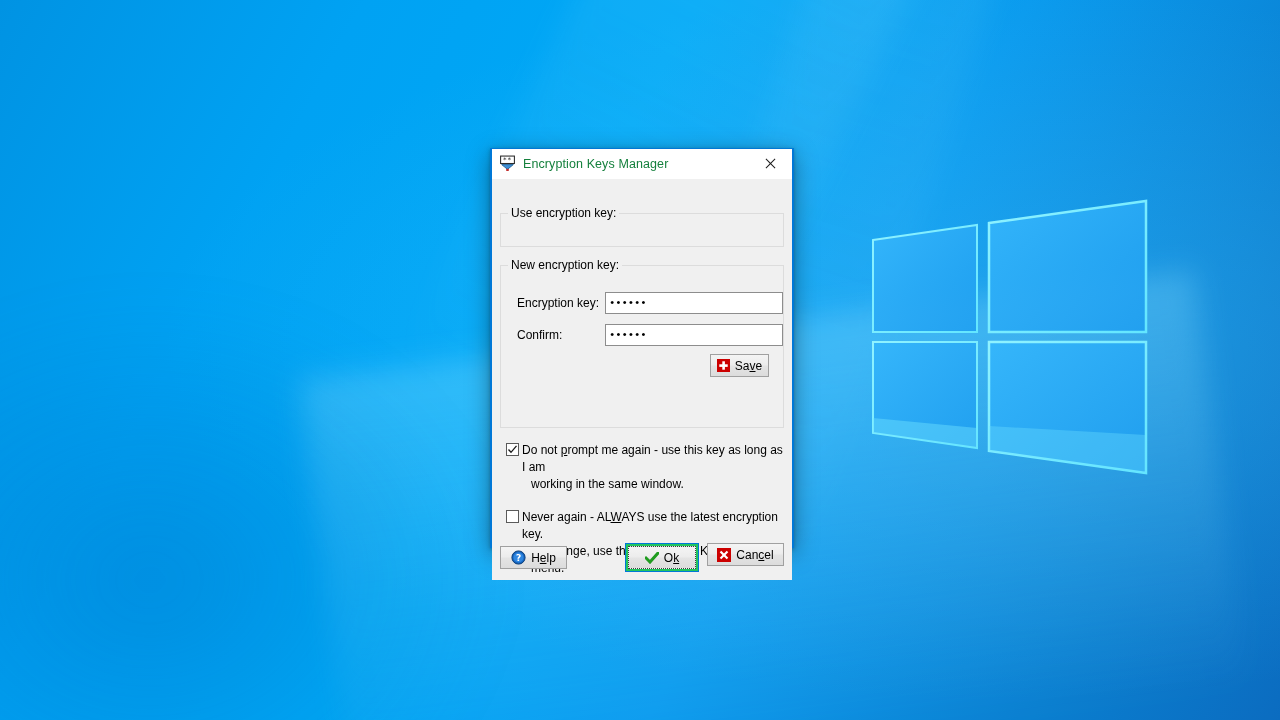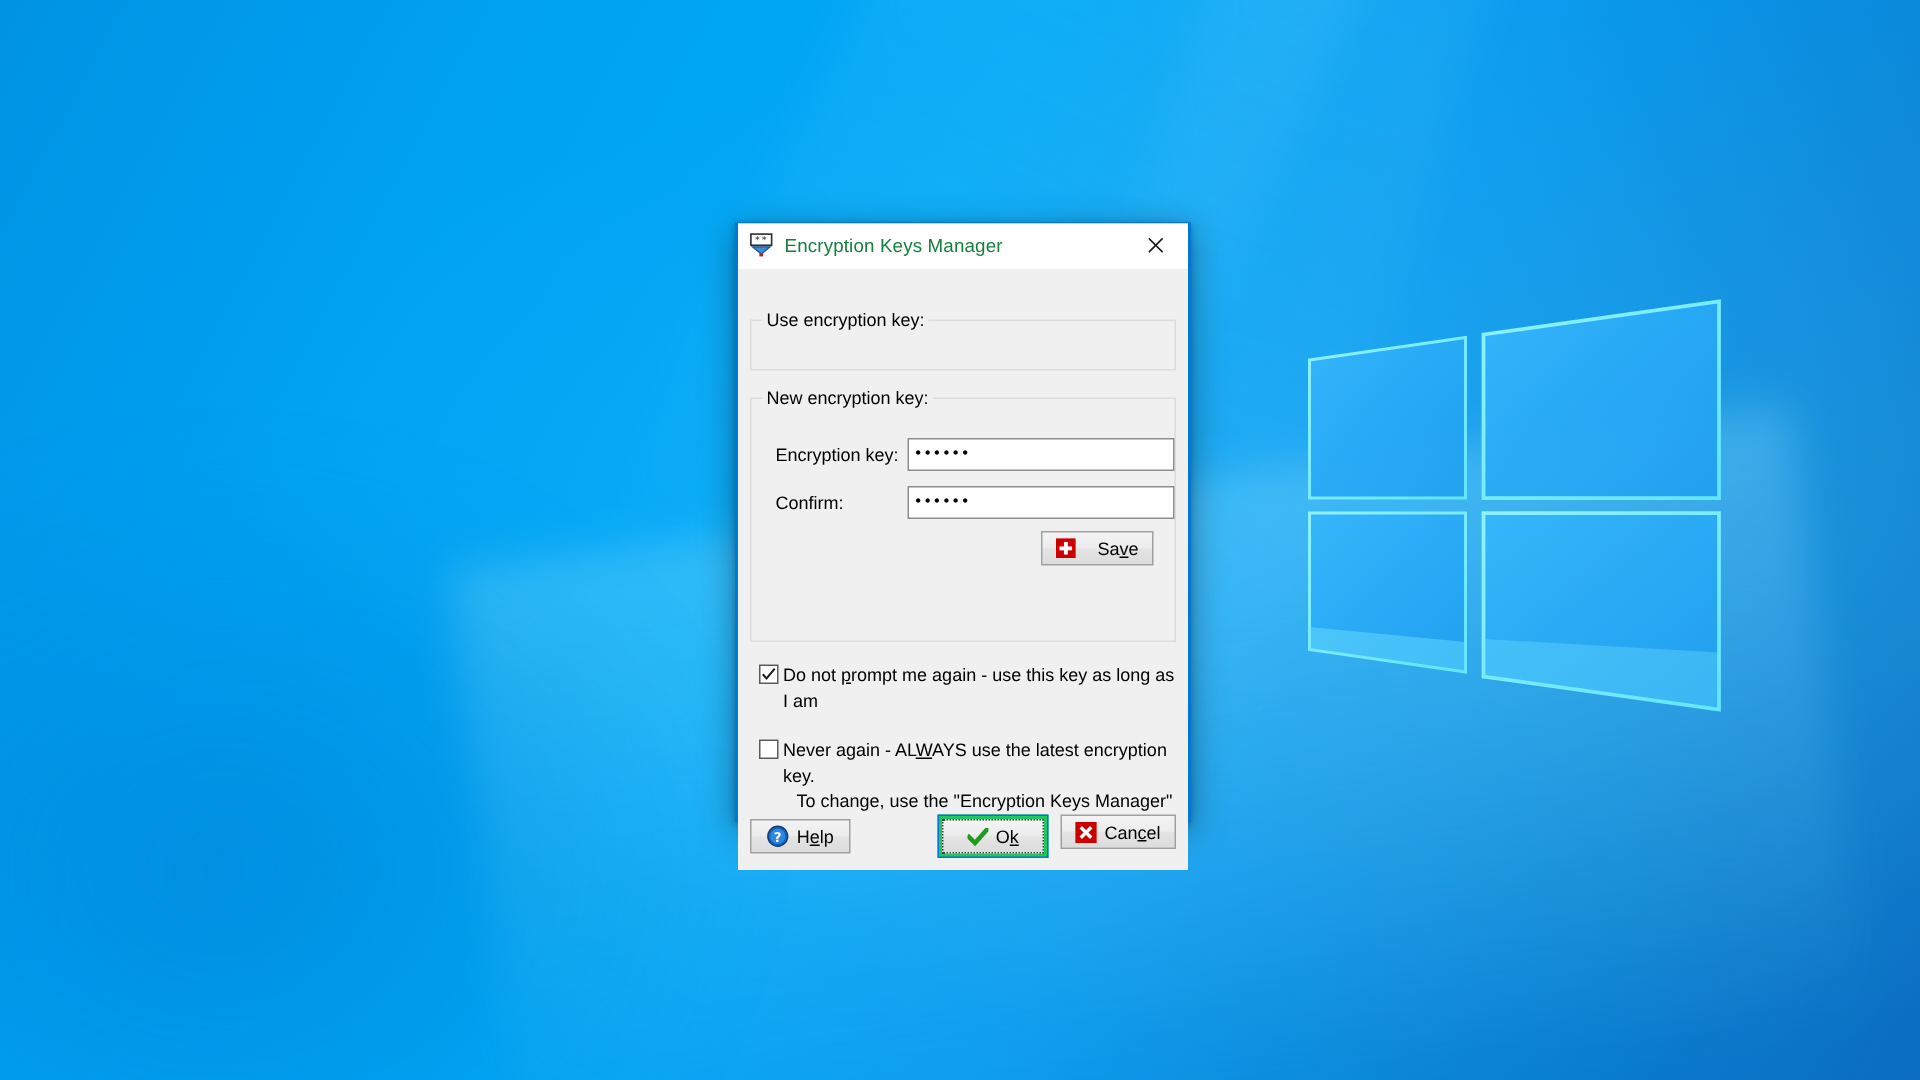--- a/index.html
+++ b/index.html
@@ -143,21 +143,21 @@
     background: linear-gradient(to bottom, #f4f4f4 0%, #ececec 48%, #e4e4e4 52%, #dcdcdc 100%);
     border: 1px solid #a0a0a0;
     height: 23px;
     display: inline-flex; align-items: center; justify-content: center;
     gap: 5px;
     font-size: 12px; color: #000;
     padding: 0 9px;
     cursor: default;
     white-space: nowrap;
   }
-  #save-button { width: 75px; justify-content: space-between; }
+  #save-button { width: 59px; }
 
   .icon-save {
     width: 13px; height: 13px; background: #cc0000;
     display: flex; align-items: center; justify-content: center;
     flex: 0 0 auto;
   }
 
   
   #checks { margin-top: 14px; padding-left: 6px; }
   .check-row { display: flex; align-items: flex-start; }
@@ -291,20 +291,21 @@
       <div id="checks">
 
         <div class="check-row">
           <span class="checkbox">
             <svg viewBox="0 0 11 11" width="11" height="11" xmlns="http://www.w3.org/2000/svg">
               <polyline points="1.5,5.5 4,8.3 9.5,1.8" fill="none" stroke="#1a1a1a" stroke-width="1.3"></polyline>
             </svg>
           </span>
           <span class="check-text">
             <span>Do not </span><u>p</u><span>rompt me again - use this key as long as I am</span>
+            <span class="l2">working in the same window.</span>
           </span>
         </div>
 
         <div class="check-row">
           <span class="checkbox"></span>
           <span class="check-text">
             <span>Never again - AL</span><u>W</u><span>AYS use the latest encryption key.</span>
             <span class="l2">To change, use the "Encryption Keys Manager" menu.</span>
           </span>
         </div>

